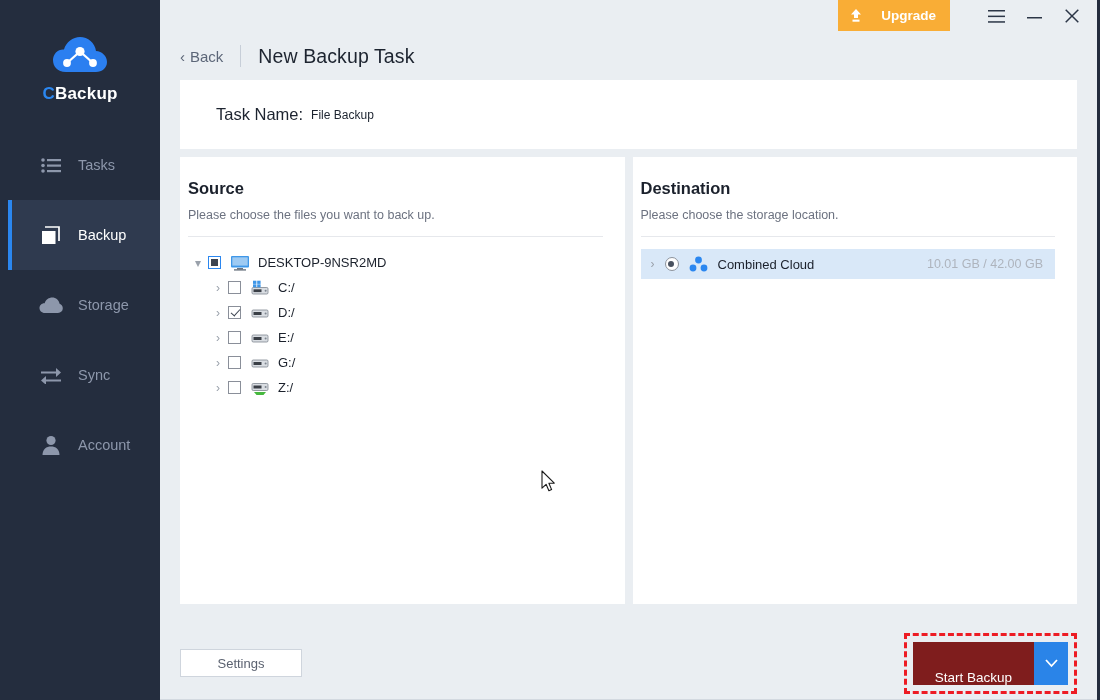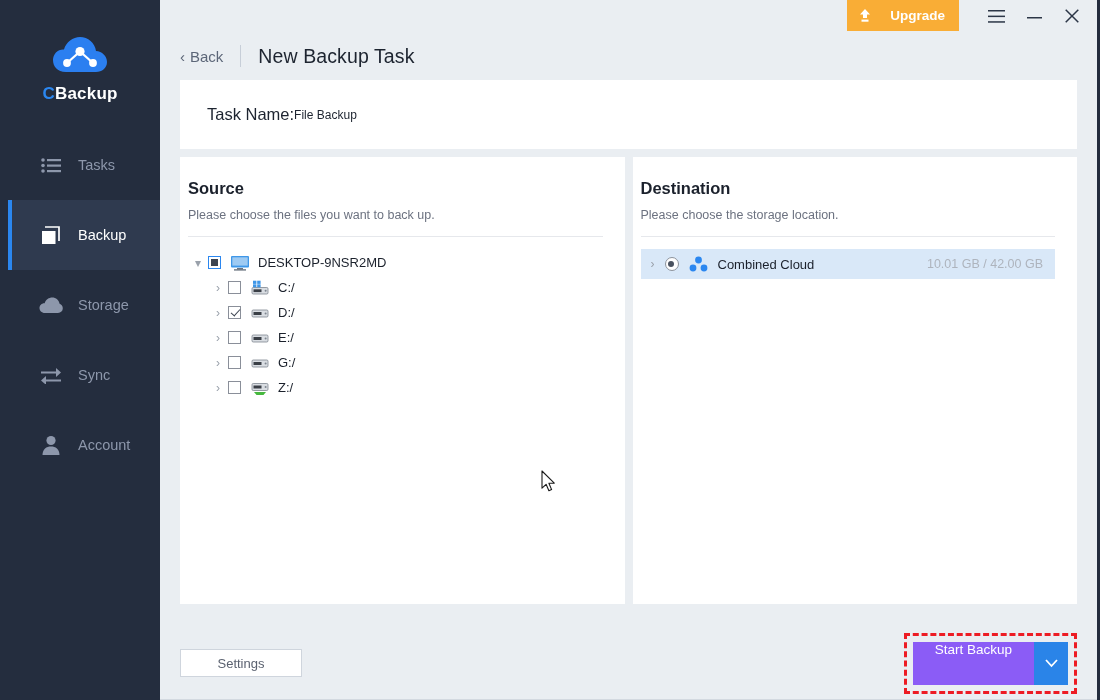--- a/index.html
+++ b/index.html
@@ -84,21 +84,21 @@
   }
   .upgrade-btn {
     height: 31px;
     background: #f9ad36;
     color: #ffffff;
     font-size: 13.5px; font-weight: bold;
     display: flex; align-items: center;
     gap: 19px;
     padding: 0 14px 0 12px;
     cursor: pointer;
-    margin-right: 18px;
+    margin-right: 27px;
   }
   .up-arrow { width: 12px; height: 13px; display:block; }
   .winctrls {
     display: flex; align-items: center;
     gap: 0px;
     height: 32px;
     padding-right: 6px;
   }
   .wc {
     width: 38px; height: 32px;
@@ -126,22 +126,22 @@
   .page-title {
     font-size: 19.5px; color: #1d2430; letter-spacing: .1px;
   }
 
   
   .taskbar {
     margin: 0 20px 0 20px;
     height: 69px;
     background: #ffffff;
     display: flex; align-items: center;
-    padding-left: 27px;
-    gap: 0;
+    padding-left: 36px;
+    gap: 8px;
   }
   .tn-label { font-size: 16.5px; color: #1d2430; }
   .tn-value { font-size: 12px; color: #1d2430; }
 
   
   .panels {
     margin: 8px 20px 0 20px;
     display: flex;
     gap: 8px;
     height: 447px;
@@ -262,23 +262,23 @@
     border: 3px dashed #ed1c24;
     display: inline-block;
   }
   .start-btn {
     display: flex; align-items: stretch;
     height: 43px; width: 155px;
     cursor: pointer;
   }
   .start-main {
     flex: 1 1 auto;
-    background: #8b5cf6;
+    background: #7f1d1d;
     color: #fff; font-size: 13.5px;
-    display: flex; align-items: flex-start; justify-content: center;
+    display: flex; align-items: flex-end; justify-content: center;
   }
   .start-caret {
     width: 34px;
     background: #2a84e8;
     color: #fff;
     display: flex; align-items: center; justify-content: center;
     border-left: 1px solid #2a84e8;
   }
   .bottom-rule {
     position: absolute; left: 0; right: 0; bottom: 0;

